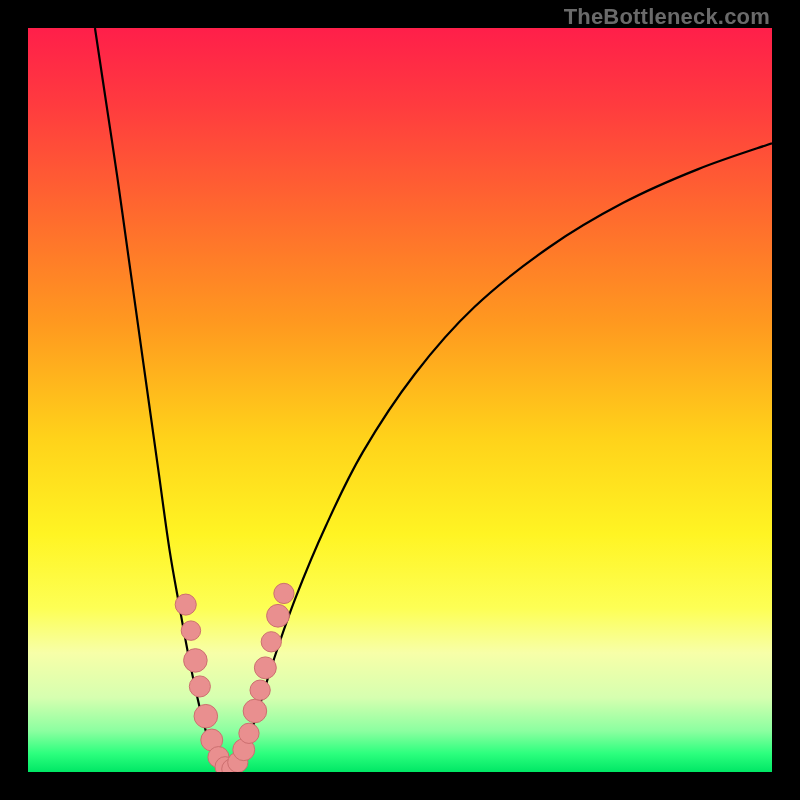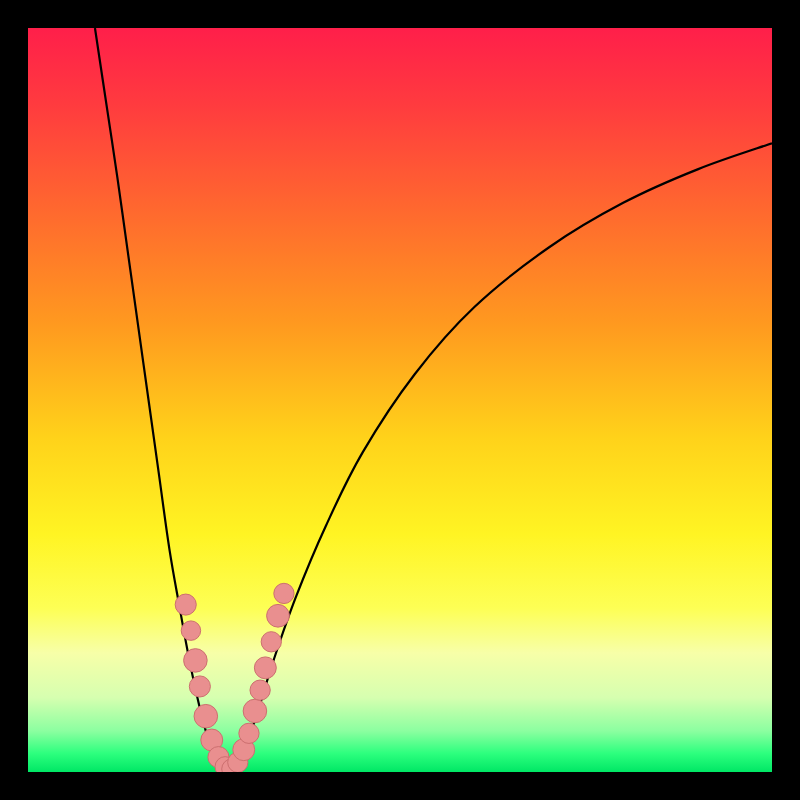--- a/index.html
+++ b/index.html
@@ -76,13 +76,14 @@
           <circle cx="220.968" cy="705.312" r="10.138000000000002" fill="#e98f8f" stroke="#cc6f6f" stroke-width="1"></circle>
           <circle cx="226.92" cy="682.992" r="11.774799999999999" fill="#e98f8f" stroke="#cc6f6f" stroke-width="1"></circle>
           <circle cx="232.128" cy="662.16" r="10.138000000000002" fill="#e98f8f" stroke="#cc6f6f" stroke-width="1"></circle>
           <circle cx="237.336" cy="639.84" r="10.956400000000002" fill="#e98f8f" stroke="#cc6f6f" stroke-width="1"></circle>
           <circle cx="243.288" cy="613.8" r="10.138000000000002" fill="#e98f8f" stroke="#cc6f6f" stroke-width="1"></circle>
           <circle cx="249.984" cy="587.76" r="11.3656" fill="#e98f8f" stroke="#cc6f6f" stroke-width="1"></circle>
           <circle cx="255.93599999999998" cy="565.44" r="10.138000000000002" fill="#e98f8f" stroke="#cc6f6f" stroke-width="1"></circle>
         </g>
     </svg>
   </div>
+  <div class="watermark">TheBottleneck.com</div>
 </div>
 
 </body></html>

